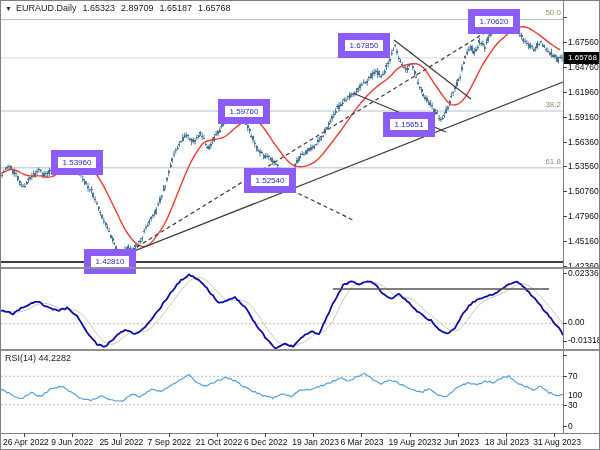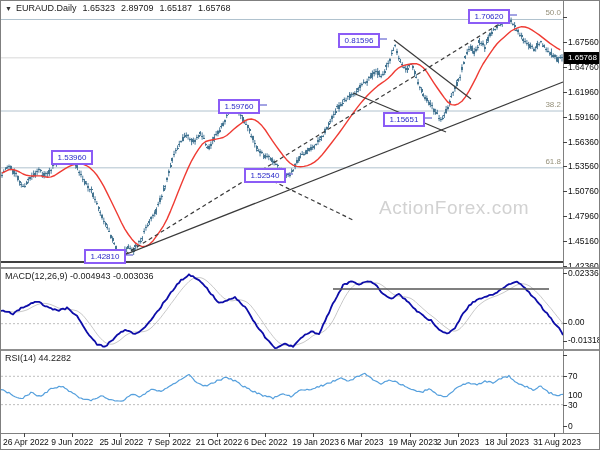--- a/index.html
+++ b/index.html
@@ -10,33 +10,32 @@
   #titleBar{position:absolute;left:4px;top:2px;z-index:5;font-size:9px;color:#1b1b1b;white-space:nowrap;}
   #titleBar .tri{font-size:7px;color:#333;margin-right:4px;cursor:pointer;}
   #titleBar span.num{margin-left:6px;}
   .indLabel{position:absolute;left:4px;z-index:5;font-size:9px;color:#1b1b1b;white-space:nowrap;}
   #macdLabel{top:270px;}
   #rsiLabel{top:352px;}
   .tickLabel{position:absolute;left:567px;font-size:8.5px;color:#0d0d0d;z-index:5;white-space:nowrap;}
   .dateLabel{position:absolute;top:436px;font-size:8.5px;color:#0d0d0d;z-index:5;white-space:nowrap;}
   .fibLabel{position:absolute;width:32px;text-align:right;font-size:8px;color:#95907a;z-index:4;}
   .callout{position:absolute;width:38px;height:11px;line-height:11px;text-align:center;font-size:8px;
-           color:#2a2ac8;border:2px solid #8b5cf6;background:#ffffff;z-index:5;cursor:move;}
+           color:#2a2ac8;border:7px solid #8b5cf6;background:#ffffff;z-index:5;cursor:move;}
   #tag{position:absolute;left:563px;top:51px;width:37px;height:12px;background:#000;color:#fff;
        font-size:8px;line-height:12px;text-align:center;z-index:6;}
   .hdiv{position:absolute;left:0;width:600px;height:2px;background:#8f8f8f;z-index:6;cursor:row-resize;}
   .vline{position:absolute;left:562px;top:0;width:1px;height:432px;background:#808080;z-index:4;}
   .bline{position:absolute;left:0;top:432px;width:600px;height:1px;background:#808080;z-index:4;}
   .tickmark{position:absolute;background:#444;z-index:5;}
 </style>
 </head>
 <body>
 
 <div id="app">
-  <div id="wm">ActionForex.com</div>
 
   <svg id="chartSvg" width="600" height="450">
       <line x1="0" y1="18.497478099283185" x2="562" y2="18.497478099283185" stroke="#b0c2ce" stroke-width="1"></line>
       <line x1="0" y1="110.00663658083349" x2="562" y2="110.00663658083349" stroke="#b0c2ce" stroke-width="1"></line>
       <line x1="0" y1="166.83302362622774" x2="562" y2="166.83302362622774" stroke="#b0c2ce" stroke-width="1"></line>
       <line x1="0" y1="261.0100876028671" x2="562" y2="261.0100876028671" stroke="#404040" stroke-width="2"></line>
       <line x1="0" y1="56.84417308202812" x2="562" y2="56.84417308202812" stroke="#d8d8d8" stroke-width="1"></line>
       <line x1="1" y1="170.7697072815654" x2="1" y2="176.83858267197007" stroke="#4d7d9d" stroke-width="1"></line>
       <rect x="0" y="174.08333877171512" width="2" height="1" fill="#44748f" shape-rendering="crispEdges"></rect>
       <line x1="2.755485893416928" y1="168.34182960996628" x2="2.755485893416928" y2="171.95462509327257" stroke="#4d7d9d" stroke-width="1"></line>
@@ -695,21 +694,20 @@
       <line x1="257" y1="104" x2="266" y2="104" stroke="#4646c8" stroke-width="1"></line>
       <line x1="422" y1="117" x2="431" y2="117" stroke="#4646c8" stroke-width="1"></line>
       <line x1="73" y1="155" x2="82" y2="155" stroke="#4646c8" stroke-width="1"></line>
       <line x1="283" y1="173" x2="292" y2="173" stroke="#4646c8" stroke-width="1"></line>
       <line x1="123" y1="254" x2="132" y2="254" stroke="#4646c8" stroke-width="1"></line>
     </svg>
 
   <div id="titleBar"><span class="tri">▼</span><span>EURAUD.Daily</span><span class="num">1.65323</span><span class="num">2.89709</span><span class="num">1.65187</span><span class="num">1.65768</span>
   </div>
 
-  <div id="macdLabel" class="indLabel">MACD(12,26,9) -0.004943 -0.003036</div>
   <div id="rsiLabel" class="indLabel">RSI(14) 44.2282</div>
 
   <div id="priceAxis">
       <div class="tickLabel" style="top: 11.0074px; margin-left: 40px;">1.70360</div>
       <div class="tickmark" style="left: 562px; top: 16.0074px; width: 4px; height: 1px;"></div>
       <div class="tickLabel" style="top: 35.9079px;">1.67560</div>
       <div class="tickmark" style="left: 562px; top: 40.9079px; width: 4px; height: 1px;"></div>
       <div class="tickLabel" style="top: 60.8083px;">1.64760</div>
       <div class="tickmark" style="left: 562px; top: 65.8083px; width: 4px; height: 1px;"></div>
       <div class="tickLabel" style="top: 85.7088px;">1.61960</div>
@@ -757,37 +755,37 @@
       <div class="dateLabel" style="left: 146.6px;">7 Sep 2022</div>
       <div class="tickmark" style="left: 167.6px; top: 432px; width: 1px; height: 4px;"></div>
       <div class="dateLabel" style="left: 194.8px;">21 Oct 2022</div>
       <div class="tickmark" style="left: 215.8px; top: 432px; width: 1px; height: 4px;"></div>
       <div class="dateLabel" style="left: 243px;">6 Dec 2022</div>
       <div class="tickmark" style="left: 264px; top: 432px; width: 1px; height: 4px;"></div>
       <div class="dateLabel" style="left: 291.2px;">19 Jan 2023</div>
       <div class="tickmark" style="left: 312.2px; top: 432px; width: 1px; height: 4px;"></div>
       <div class="dateLabel" style="left: 339.4px;">6 Mar 2023</div>
       <div class="tickmark" style="left: 360.4px; top: 432px; width: 1px; height: 4px;"></div>
-      <div class="dateLabel" style="left: 387.6px;">19 May 2023</div>
+      <div class="dateLabel" style="left: 387.6px;">19 Aug 2023</div>
       <div class="tickmark" style="left: 408.6px; top: 432px; width: 1px; height: 4px;"></div>
       <div class="dateLabel" style="left: 435.8px;">2 Jun 2023</div>
       <div class="tickmark" style="left: 456.8px; top: 432px; width: 1px; height: 4px;"></div>
       <div class="dateLabel" style="left: 484px;">18 Jul 2023</div>
       <div class="tickmark" style="left: 505px; top: 432px; width: 1px; height: 4px;"></div>
       <div class="dateLabel" style="left: 532.2px;">31 Aug 2023</div>
       <div class="tickmark" style="left: 553.2px; top: 432px; width: 1px; height: 4px;"></div>
     </div>
   <div id="fibLabels">
       <div class="fibLabel" style="left: 528px; top: 7.49748px;">50.0</div>
       <div class="fibLabel" style="left: 528px; top: 99.0066px;">38.2</div>
       <div class="fibLabel" style="left: 528px; top: 155.833px;">61.8</div>
     </div>
   <div id="callouts">
       <div class="callout" style="left: 467px; top: 8px;">1.70620</div>
-      <div class="callout" style="left: 337px; top: 32px;">0.81596</div>
+      <div class="callout" style="left: 337px; top: 32px;">1.67850</div>
       <div class="callout" style="left: 217px; top: 98px;">1.59760</div>
       <div class="callout" style="left: 382px; top: 111px;">1.15651</div>
       <div class="callout" style="left: 50px; top: 149px;">1.53960</div>
       <div class="callout" style="left: 243px; top: 167px;">1.52540</div>
       <div class="callout" style="left: 83px; top: 248px;">1.42810</div>
     </div>
 
   <div id="tag">1.65768</div>
 
   <div class="hdiv" style="top:266px"></div>

